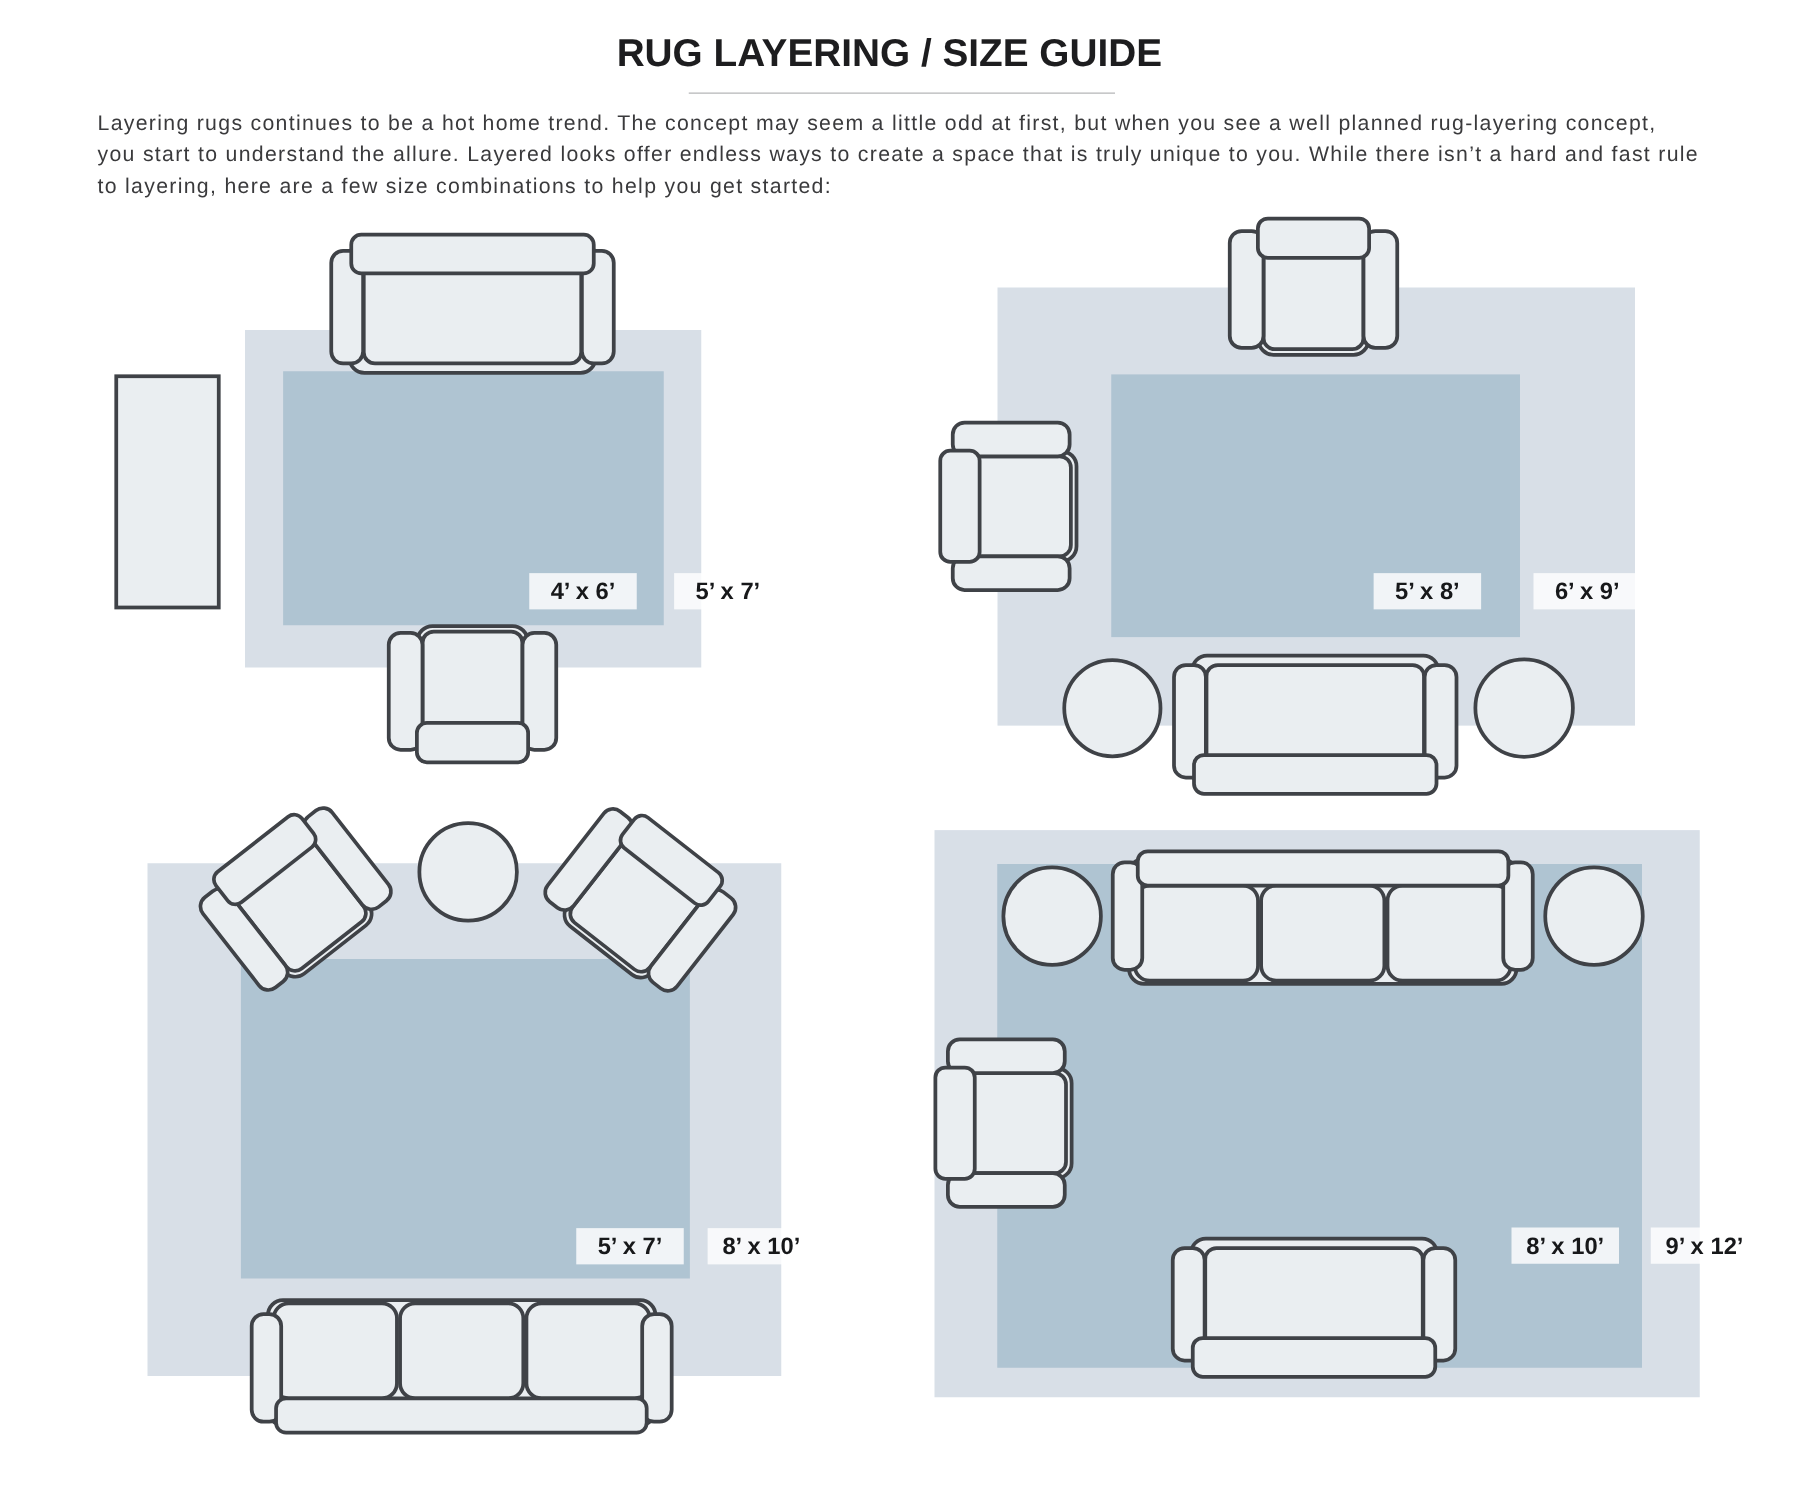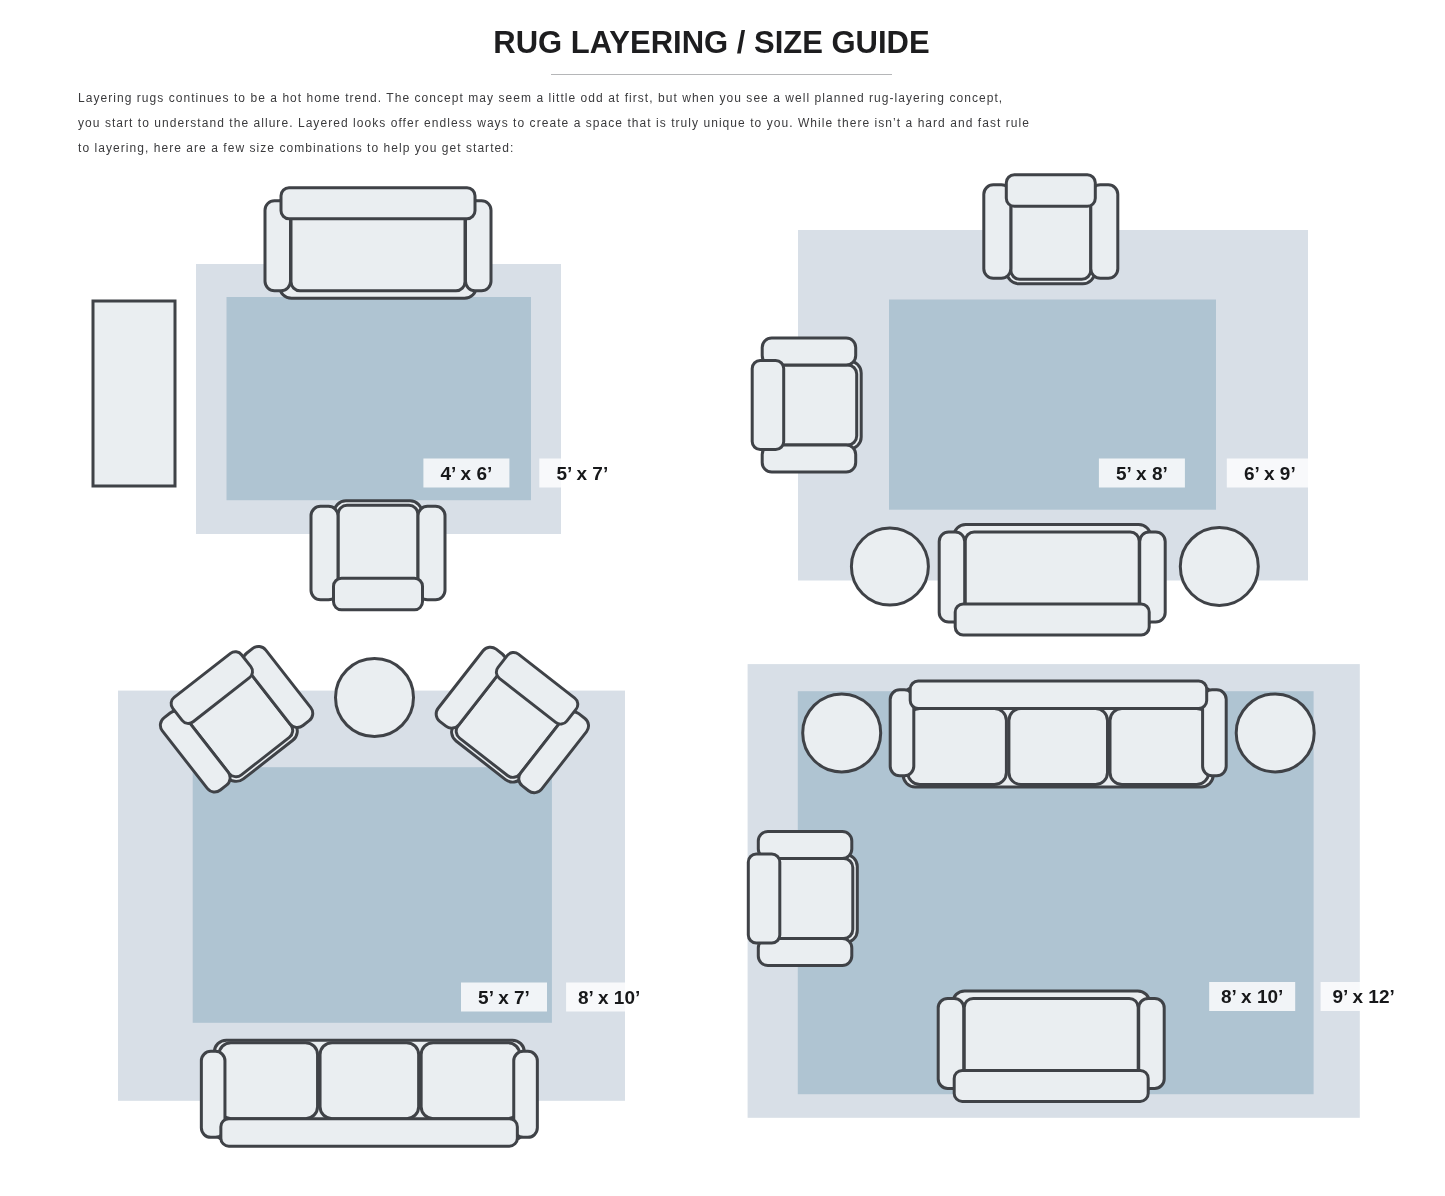--- a/index.html
+++ b/index.html
@@ -2,21 +2,21 @@
 <html><head>
 <meta charset="utf-8">
 <style>
   html,body{margin:0;padding:0;background:#ffffff;}
   #page{position:relative;width:1445px;height:1196px;background:#ffffff;overflow:hidden;
         font-family:"Liberation Sans", sans-serif;}
   #title{position:absolute;left:-11px;top:25px;width:1445px;text-align:center;
          font-size:31px;font-weight:bold;letter-spacing:0px;color:#1d1d1f;}
   #divider{position:absolute;left:551px;top:74px;width:341px;height:1px;background:#b5b6b8;}
   #para{position:absolute;left:78px;top:86px;width:1360px;
-        font-size:12px;line-height:25px;letter-spacing:1.05px;color:#3a3a3c;}
+        font-size:17px;line-height:25px;letter-spacing:1.05px;color:#3a3a3c;}
   svg{position:absolute;left:0;top:0;}
   .furn rect,.furn circle{fill:#eaeef1;stroke:#3f4247;stroke-width:3;}
   .lbl{fill:rgba(255,255,255,0.82);}
   text.lt{font-family:"Liberation Sans", sans-serif;font-size:19px;font-weight:bold;fill:#17181a;text-anchor:middle;}
 </style>
 </head>
 <body>
 <div id="page">
 <svg width="1445" height="1196" viewBox="0 0 1445 1196">
   <defs>

